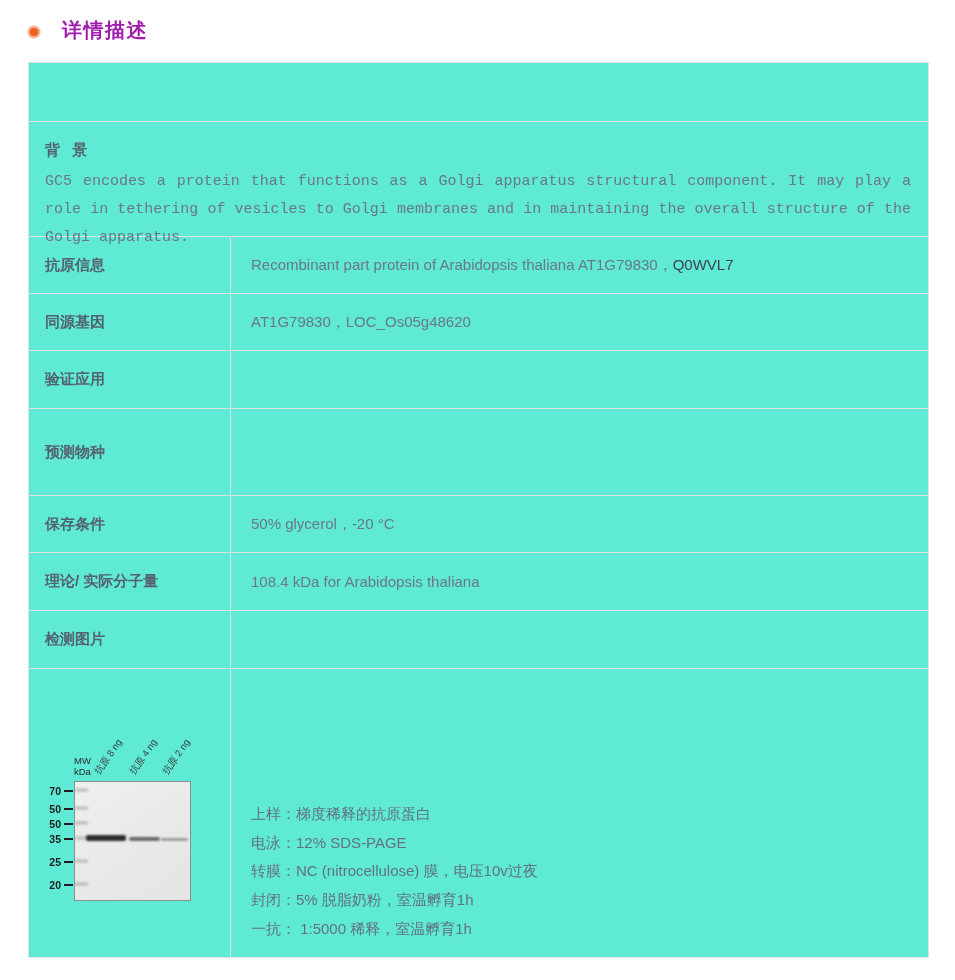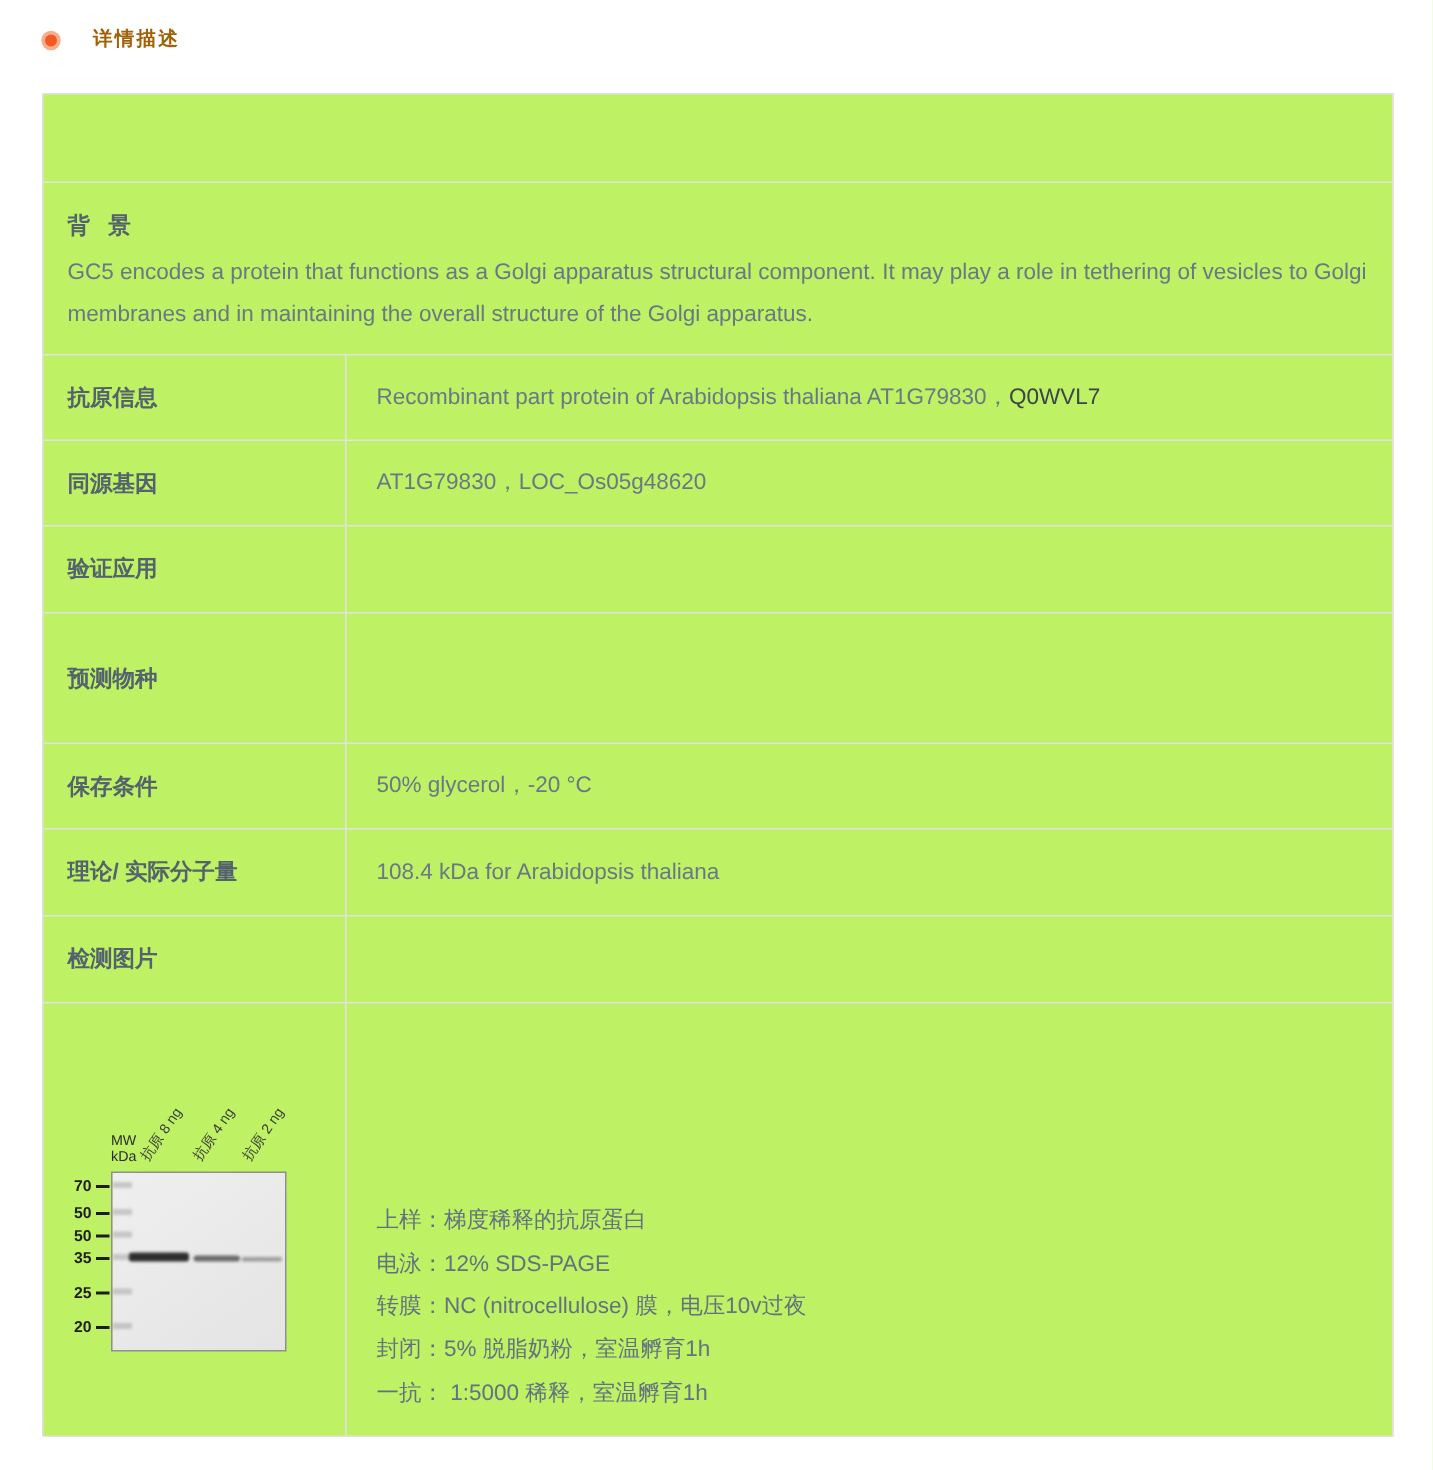--- a/index.html
+++ b/index.html
@@ -8,45 +8,45 @@
     position:relative; width:955px; height:980px; background:#fff;
     font-family:"Liberation Sans","DejaVu Sans",sans-serif; overflow:hidden;
   }
 
   
   .sec-header { position:absolute; left:28px; top:17px; display:flex; align-items:center; }
   .bullet {
     width:8px; height:8px; border-radius:50%; background:#f25a24;
     box-shadow:0 0 0 2.5px #f8ae8e; margin:2px 2px 0 2px;
   }
-  .sec-title { margin-left:22px; font-size:13px; font-weight:bold; color:#a16207; letter-spacing:1.5px; }
+  .sec-title { margin-left:22px; font-size:20px; font-weight:bold; color:#a21caf; letter-spacing:1.5px; }
 
   
   .detail-table {
     position:absolute; left:28px; top:62px; width:901px;
-    border:1px solid #e2e2e2; background:#bef264;
+    border:1px solid #e2e2e2; background:#5eead4;
   }
   .t-row { border-bottom:1px solid #e2e2e2; }
   .t-row:last-child { border-bottom:none; }
 
   .row-empty   { height:59px; }
   .row-bg      { height:115px; padding:19px 16px 0 16px; }
   .row-antigen { height:57px; }
   .row-homolog { height:57px; }
   .row-application { height:58px; }
   .row-predicted   { height:87px; }
   .row-storage { height:57px; }
   .row-mw      { height:58px; }
   .row-images  { height:58px; }
   .row-figure  { height:288px; }
 
   .bg-label { font-size:15px; font-weight:bold; color:#54626e; letter-spacing:4px; }
   .bg-text  {
     margin-top:8px; font-size:15px; line-height:28px; color:#6a7885;
-    text-align:justify; padding-right:1px;
+    text-align:justify; padding-right:1px;font-family:Liberation Mono, monospace;
   }
 
   .kv { display:flex; }
   .kv .cell-label {
     width:202px; flex:0 0 202px; border-right:1px solid #e2e2e2;
     padding-left:16px; display:flex; align-items:center;
     font-size:15px; font-weight:bold; color:#54626e;
   }
   .kv .cell-value {
     flex:1; padding:0 16px 0 20px; display:flex; align-items:center;

